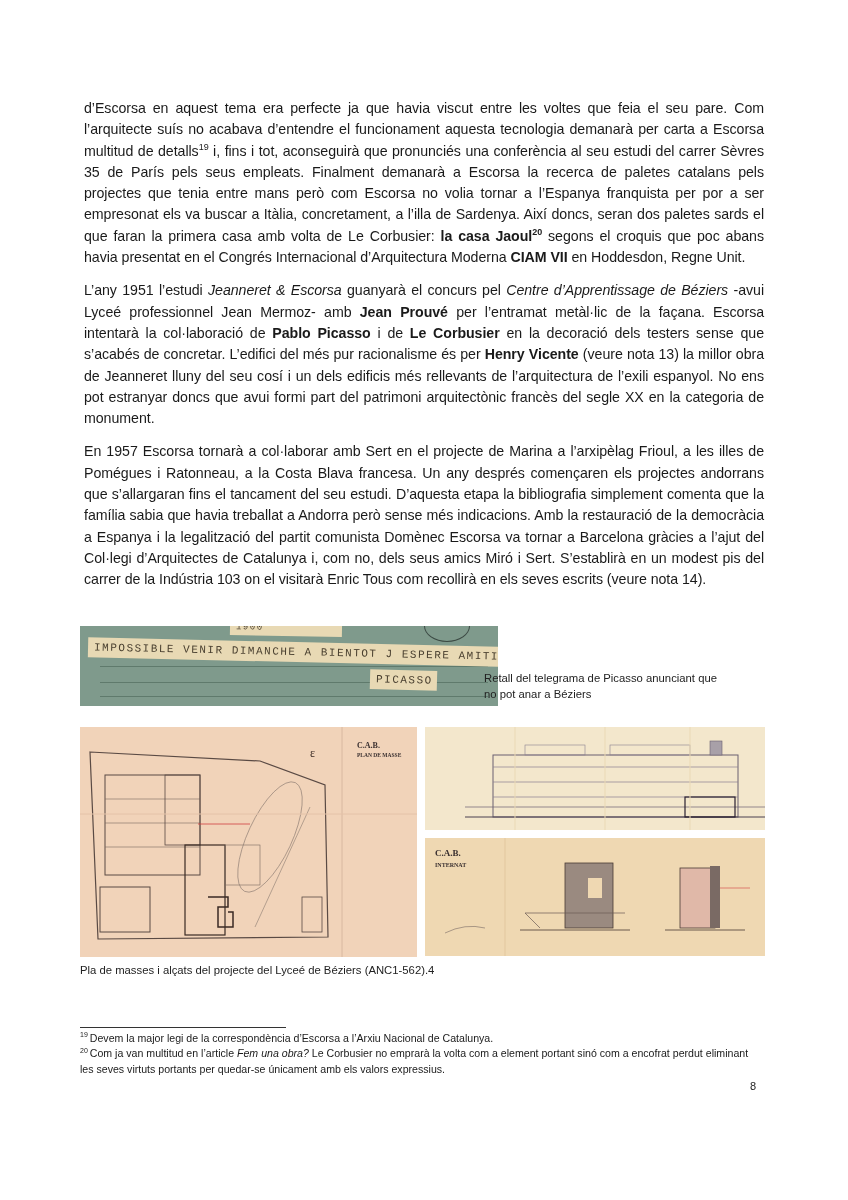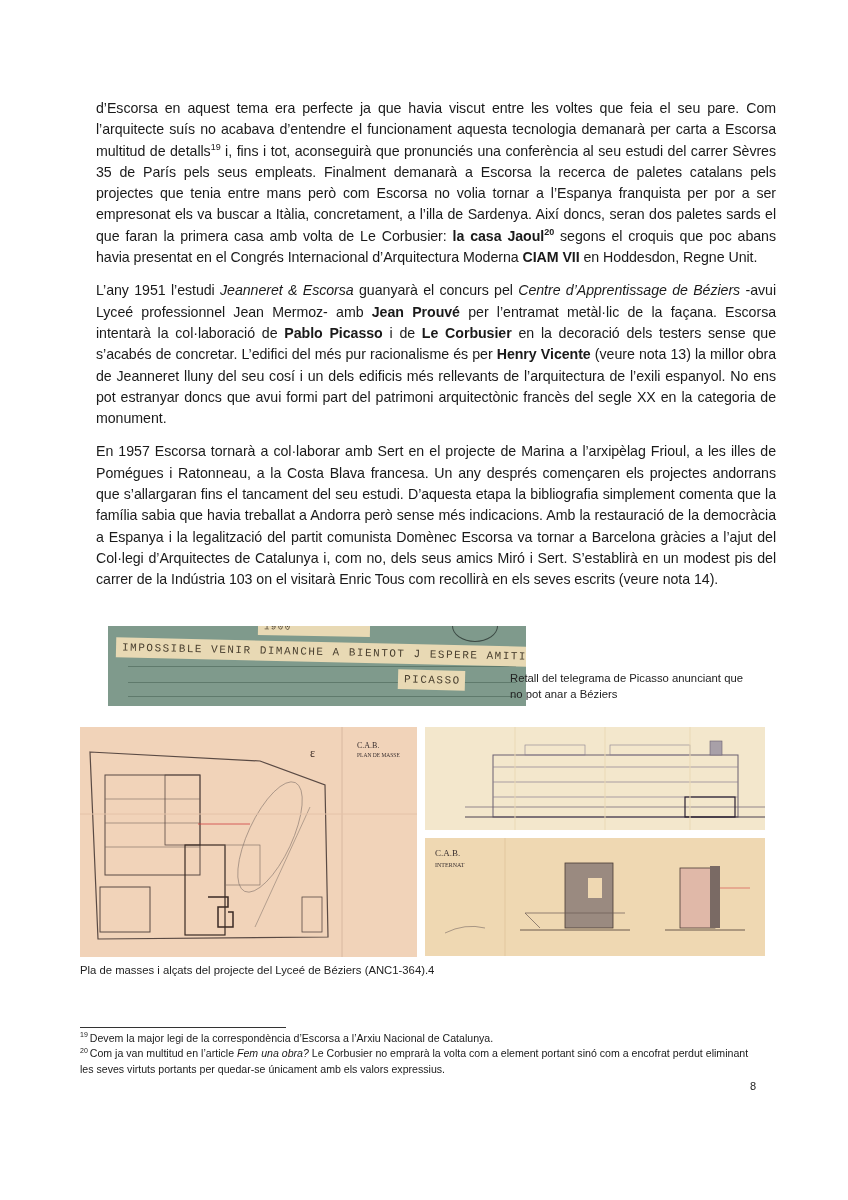--- a/index.html
+++ b/index.html
@@ -6,49 +6,49 @@
   body { width: 848px; height: 1200px; position: relative; overflow: hidden; font-family: "Liberation Sans", "DejaVu Sans", sans-serif; color: #1a1a1a; }
   .page { position: absolute; left: 0; top: 0; width: 848px; height: 1200px; background: #fff; }
   .body-text { position: absolute; left: 84px; width: 680px; font-size: 14.2px; line-height: 21.3px; text-align: justify; letter-spacing: -0.05px; }
   .body-text p { margin: 0 0 12px 0; }
   .body-text b { font-weight: bold; }
   .body-text .bi { font-weight: normal; font-style: italic; }
   sup.fn { font-size: 9px; vertical-align: super; line-height: 0; }
 
   
   .img { position: absolute; overflow: hidden; }
-  .telegram { left: 80px; top: 626px; width: 418px; height: 80px; background: #7f9a8c; margin-left: 28px; }
+  .telegram { left: 80px; top: 626px; width: 418px; height: 80px; background: #7f9a8c; }
   .telegram .strip { position: absolute; background: #e8d9b4; font-family: "Liberation Mono", "DejaVu Sans Mono", monospace; color: #4a4030; font-size: 11px; letter-spacing: 1.5px; white-space: nowrap; padding: 0 6px; }
   .telegram .strip1 { left: 8px; top: 16px; width: 400px; height: 20px; line-height: 20px; transform: rotate(1.3deg); }
   .telegram .strip0 { left: 150px; top: -6px; width: 100px; height: 16px; line-height: 16px; font-size: 9px; transform: rotate(1deg); }
   .telegram .strip2 { left: 290px; top: 44px; width: 55px; height: 20px; line-height: 20px; transform: rotate(1.5deg); }
   .telegram .line { position: absolute; left: 20px; right: 10px; height: 1px; background: #5f7a6c; }
   .telegram .stamp { position: absolute; right: 28px; top: -16px; width: 44px; height: 30px; border-radius: 50%; border: 1.5px solid #3c4a44; }
 
   .caption { position: absolute; font-size: 11.3px; line-height: 16px; color: #222; }
-  .caption-telegram { left: 510px; top: 670px; width: 240px; }
+  .caption-telegram { left: 484px; top: 670px; width: 240px; }
   .caption-plans { left: 80px; top: 962px; width: 460px; }
 
   .plan { left: 80px; top: 727px; width: 337px; height: 230px; background: #f1d3b9; }
   .elev-top { left: 425px; top: 727px; width: 340px; height: 103px; background: #f3e7cc; }
   .elev-bot { left: 425px; top: 838px; width: 340px; height: 118px; background: #efd8b2; }
-  .bp-label { position: absolute; font-family: "Liberation Serif", "DejaVu Serif", serif; font-weight: normal; color: #3a3030; }
+  .bp-label { position: absolute; font-family: "Liberation Serif", "DejaVu Serif", serif; font-weight: bold; color: #3a3030; }
 
   .fn-rule { position: absolute; left: 80px; top: 1027px; width: 206px; height: 1px; background: #333; }
   .footnotes { position: absolute; left: 80px; top: 1031px; width: 684px; font-size: 10.6px; line-height: 15.3px; color: #1a1a1a; }
   .footnotes div { margin: 0; }
   .footnotes sup { font-size: 7px; vertical-align: super; line-height: 0; margin-right: 2px; }
   .page-number { position: absolute; left: 750px; top: 1080px; font-size: 11px; color: #222; }
 </style>
 </head>
 <body>
 
 <div class="page">
 
-  <div class="body-text" style="top:98px;margin-left:12px;">
+  <div class="body-text" style="top:98px;">
     <p><span>d’Escorsa en aquest tema era perfecte ja que havia viscut entre les voltes que feia el seu pare. Com l’arquitecte suís no acabava d’entendre el funcionament aquesta tecnologia demanarà per carta a Escorsa multitud de detalls</span><sup class="fn">19</sup><span> i,  fins i tot, aconseguirà que pronunciés una conferència al seu estudi del carrer Sèvres 35 de París pels seus empleats. Finalment demanarà a Escorsa la recerca de paletes catalans pels projectes que tenia entre mans però com Escorsa no volia tornar a l’Espanya franquista per por a ser empresonat els va buscar a Itàlia, concretament, a l’illa de Sardenya. Així doncs, seran dos paletes sards el que faran la primera casa amb volta de Le Corbusier: </span><b>la casa Jaoul</b><sup class="fn" style="font-weight:bold">20</sup><span> segons el croquis que poc abans havia presentat en el Congrés Internacional d’Arquitectura Moderna </span><b>CIAM VII</b><span> en Hoddesdon, Regne Unit.</span></p>
 
     <p><span>L’any 1951 l’estudi </span><span class="bi">Jeanneret &amp; Escorsa</span><span> guanyarà el concurs pel </span><span class="bi">Centre d’Apprentissage de Béziers</span><span> -avui Lyceé professionnel Jean Mermoz- amb </span><b>Jean Prouvé</b><span> per l’entramat metàl·lic de la façana. Escorsa intentarà  la col·laboració de </span><b>Pablo Picasso</b><span> i de </span><b>Le Corbusier</b><span> en la decoració dels testers sense que s’acabés de concretar.  L’edifici del més pur racionalisme és per </span><b>Henry Vicente</b><span> (veure nota 13) la millor obra de Jeanneret lluny del seu cosí i un dels edificis més rellevants de l’arquitectura de l’exili espanyol. No ens pot estranyar doncs que avui formi part del patrimoni arquitectònic francès del segle XX en la categoria de monument.</span></p>
 
     <p>En 1957 Escorsa tornarà a col·laborar amb Sert en el projecte de Marina a l’arxipèlag Frioul, a les illes de Pomégues i Ratonneau, a la Costa Blava francesa. Un any després començaren els projectes andorrans que s’allargaran fins el tancament del seu estudi. D’aquesta etapa la bibliografia simplement comenta que la família sabia que havia treballat a Andorra però sense més indicacions. Amb la restauració de la democràcia a Espanya i la legalització del partit comunista Domènec Escorsa va tornar a Barcelona gràcies a l’ajut del Col·legi d’Arquitectes de Catalunya i, com no, dels seus amics Miró i Sert. S’establirà en un modest pis del carrer de la Indústria 103 on el visitarà Enric Tous com recollirà en els seves escrits (veure nota 14).</p>
   </div>
 
   <div class="img telegram">
     <div class="stamp"></div>
     <div class="line" style="top:40px;"></div>
@@ -113,21 +113,21 @@
       <rect x="285" y="28" width="10" height="62" fill="#7a6a64"></rect>
       <line x1="240" y1="92" x2="320" y2="92" stroke="#4a3a34" stroke-width="0.8"></line>
       <line x1="295" y1="50" x2="325" y2="50" stroke="#d04040" stroke-width="0.6"></line>
       <line x1="80" y1="0" x2="80" y2="118" stroke="#e2c79e" stroke-width="1"></line>
       <path d="M20,95 q20,-10 40,-5" fill="none" stroke="#8a7a70" stroke-width="0.7"></path>
     </svg>
     <div class="bp-label" style="left:10px; top:10px; font-size:9px;">C.A.B.</div>
     <div class="bp-label" style="left:10px; top:24px; font-size:6px;">INTERNAT</div>
   </div>
 
-  <div class="caption caption-plans">Pla de masses i alçats del projecte del Lyceé de Béziers (ANC1-364).4</div>
+  <div class="caption caption-plans">Pla de masses i alçats del projecte del Lyceé de Béziers (ANC1-562).4</div>
 
   <div class="fn-rule"></div>
   <div class="footnotes">
     <div><sup>19</sup><span>Devem la major legi de la correspondència d’Escorsa a l’Arxiu Nacional de Catalunya.</span></div>
     <div><sup>20</sup><span>Com ja van multitud en l’article </span><i>Fem una obra?</i><span> Le Corbusier no emprarà la volta com a element portant sinó com a encofrat perdut eliminant les seves virtuts portants per quedar-se únicament amb els valors expressius.</span></div>
   </div>
 
   <div class="page-number">8</div>
 </div>
 

